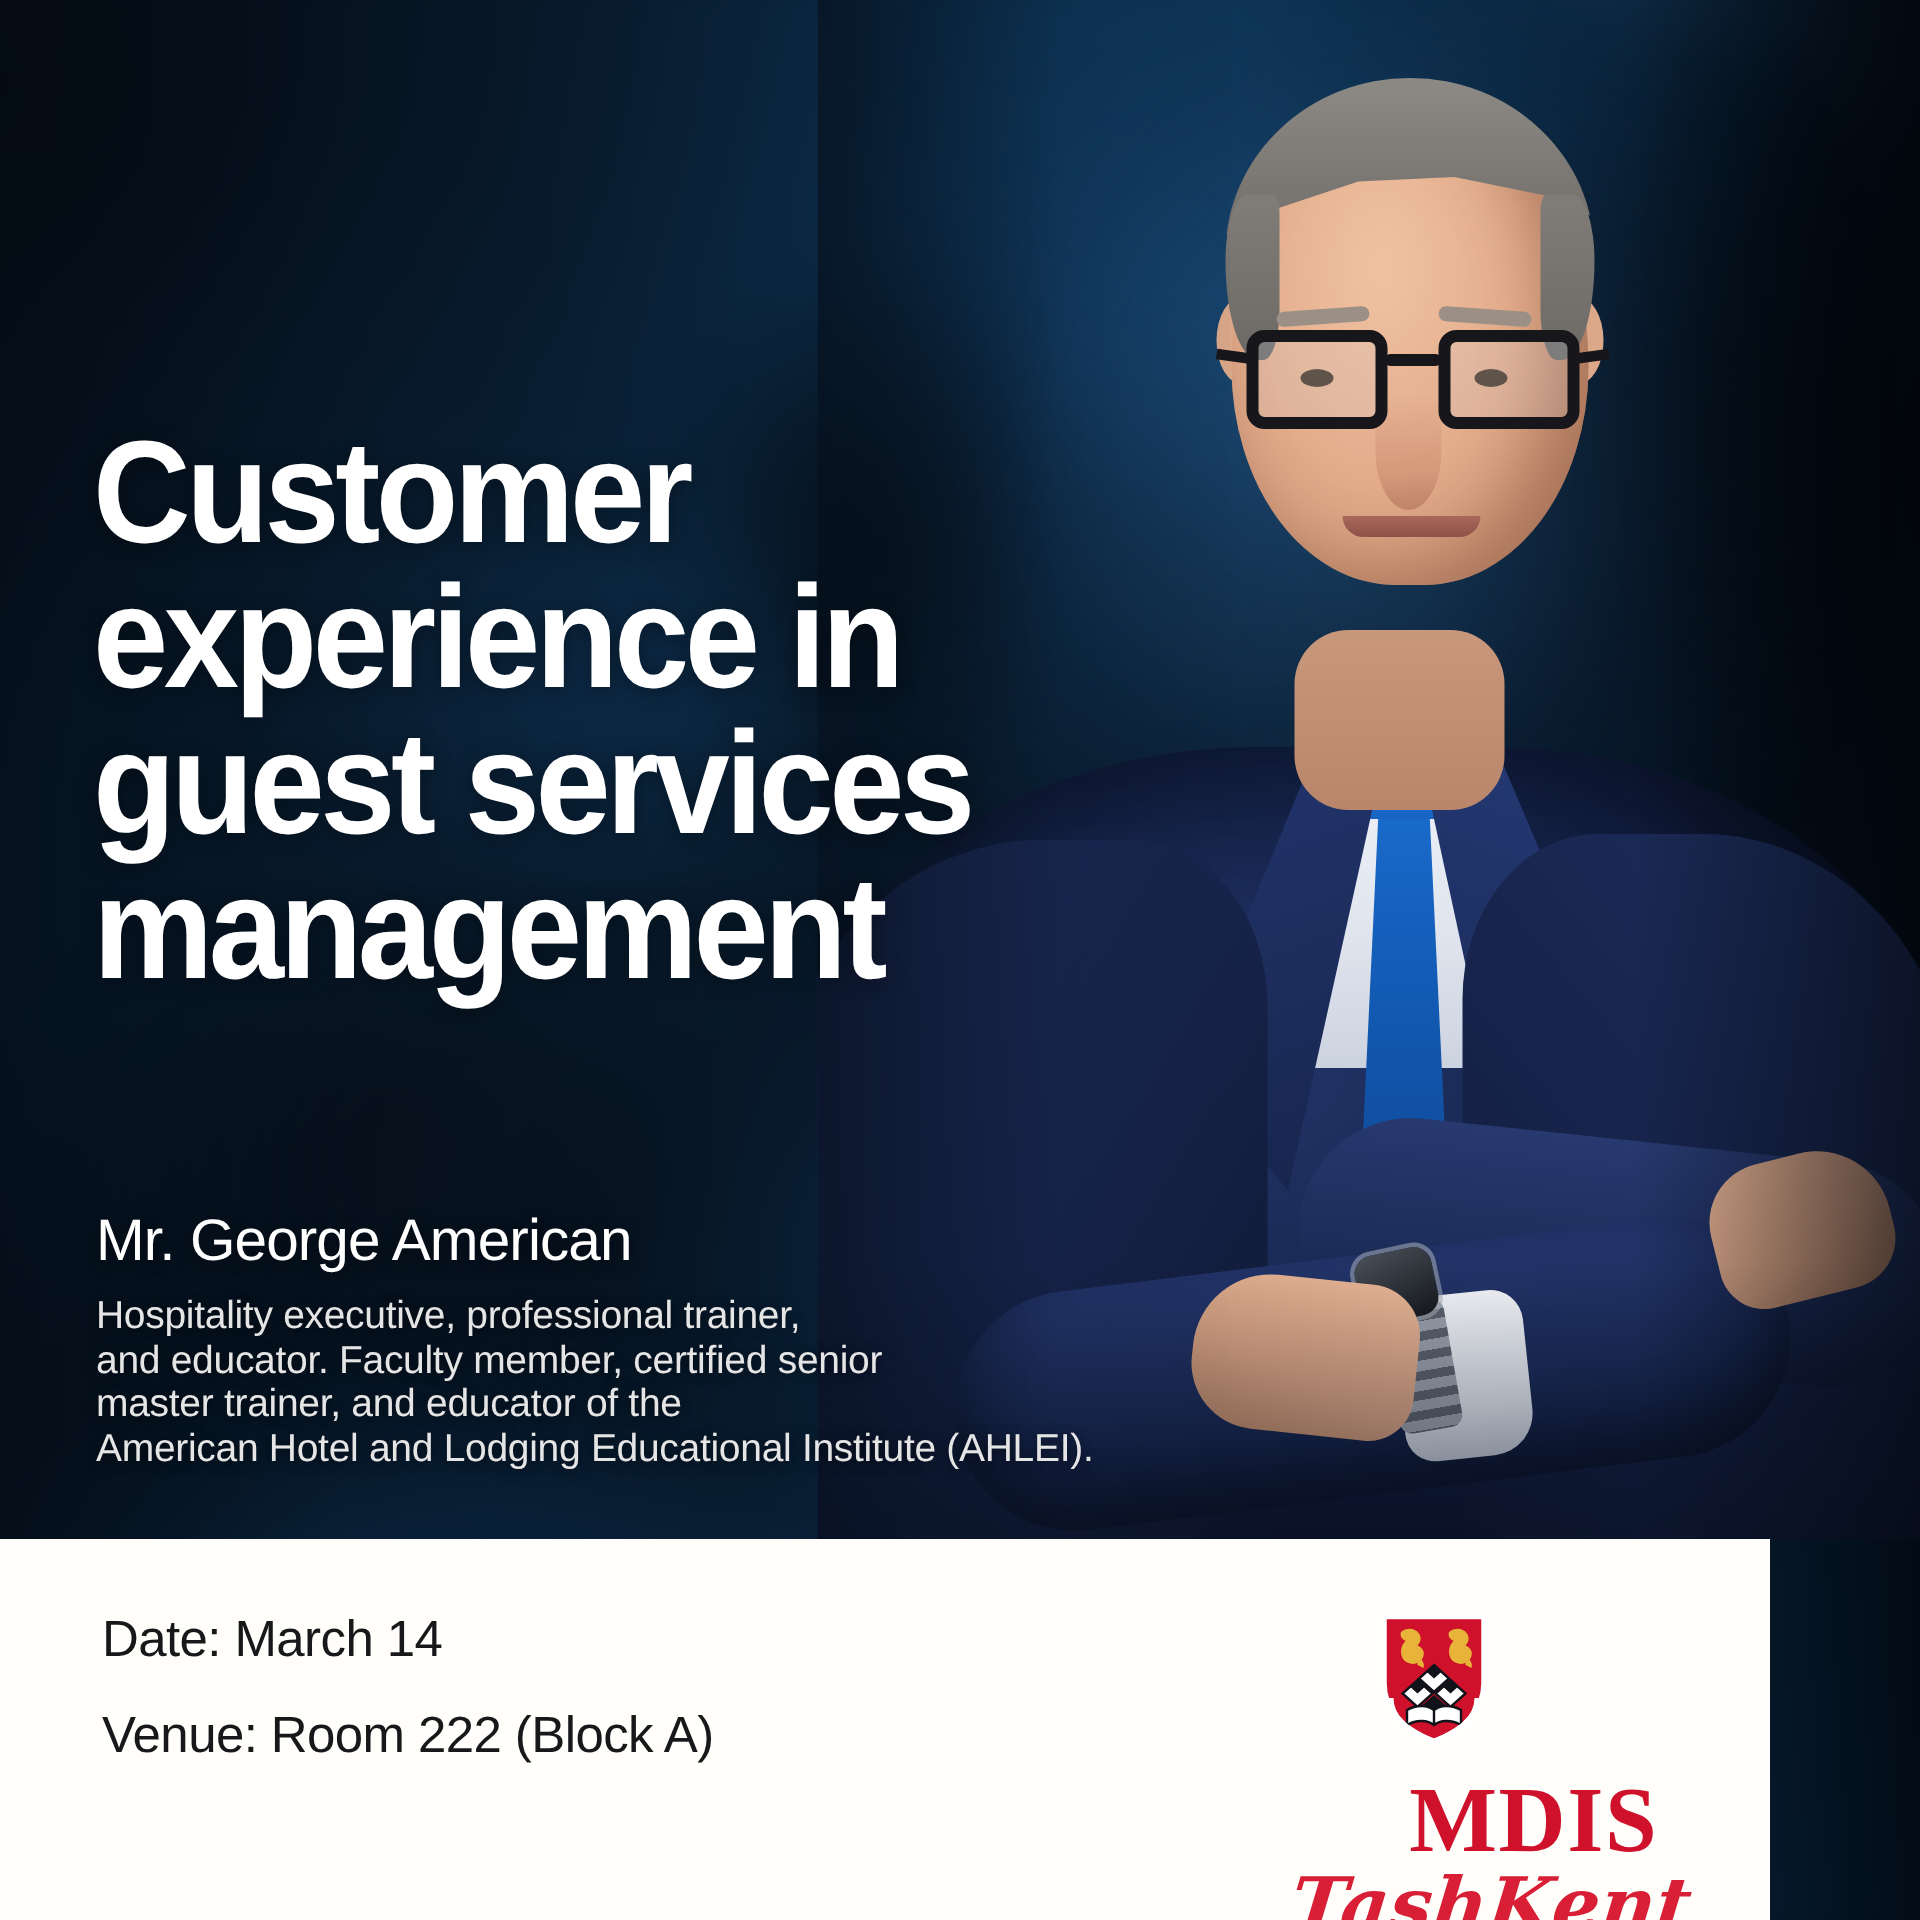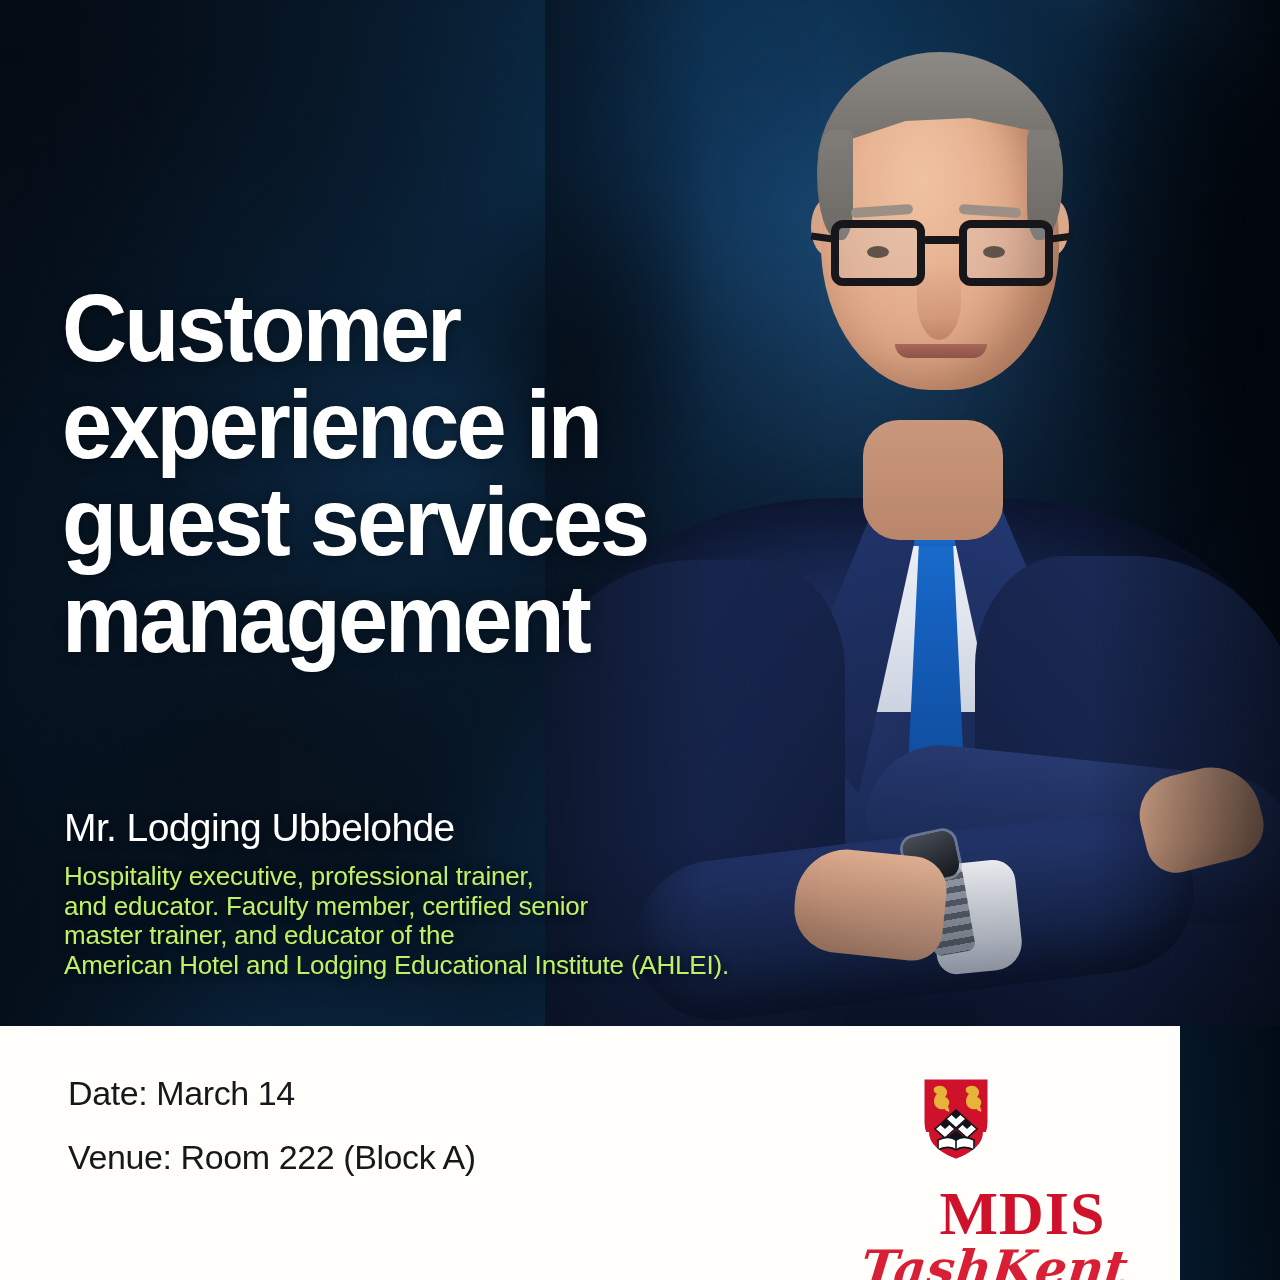--- a/index.html
+++ b/index.html
@@ -422,21 +422,21 @@
     font-weight: 400;
     letter-spacing: -0.6px;
     text-shadow: 0 2px 10px rgba(0,0,0,0.5);
   }
   .speaker-bio {
     position: absolute;
     left: 64px;
     top: 862px;
     margin: 0;
     width: 700px;
-    color: #bef264;
+    color: #e5e5e5;
     font-size: 26px;
     font-weight: 400;
     line-height: 29.5px;
     letter-spacing: -0.2px;
     text-shadow: 0 1px 8px rgba(0,0,0,0.55);
     white-space: pre-line;
   }
 
   
   .footer {
@@ -548,21 +548,21 @@
     <div class="sp-photo-shade"></div>
   </div>
 
   <div class="text-scrim"></div>
 
   <h1 class="headline">Customer
 experience in
 guest services
 management</h1>
 
-  <div class="speaker-name">Mr. Lodging Ubbelohde</div>
+  <div class="speaker-name">Mr. George American</div>
   <div class="speaker-bio">Hospitality executive, professional trainer,
 and educator. Faculty member, certified senior
 master trainer, and educator of the
 American Hotel and Lodging Educational Institute (AHLEI).</div>
 
   <div class="footer">
 
     <div class="details">
       <p class="detail-line">Date: March 14</p>
       <p class="detail-line">Venue: Room 222 (Block A)</p>

